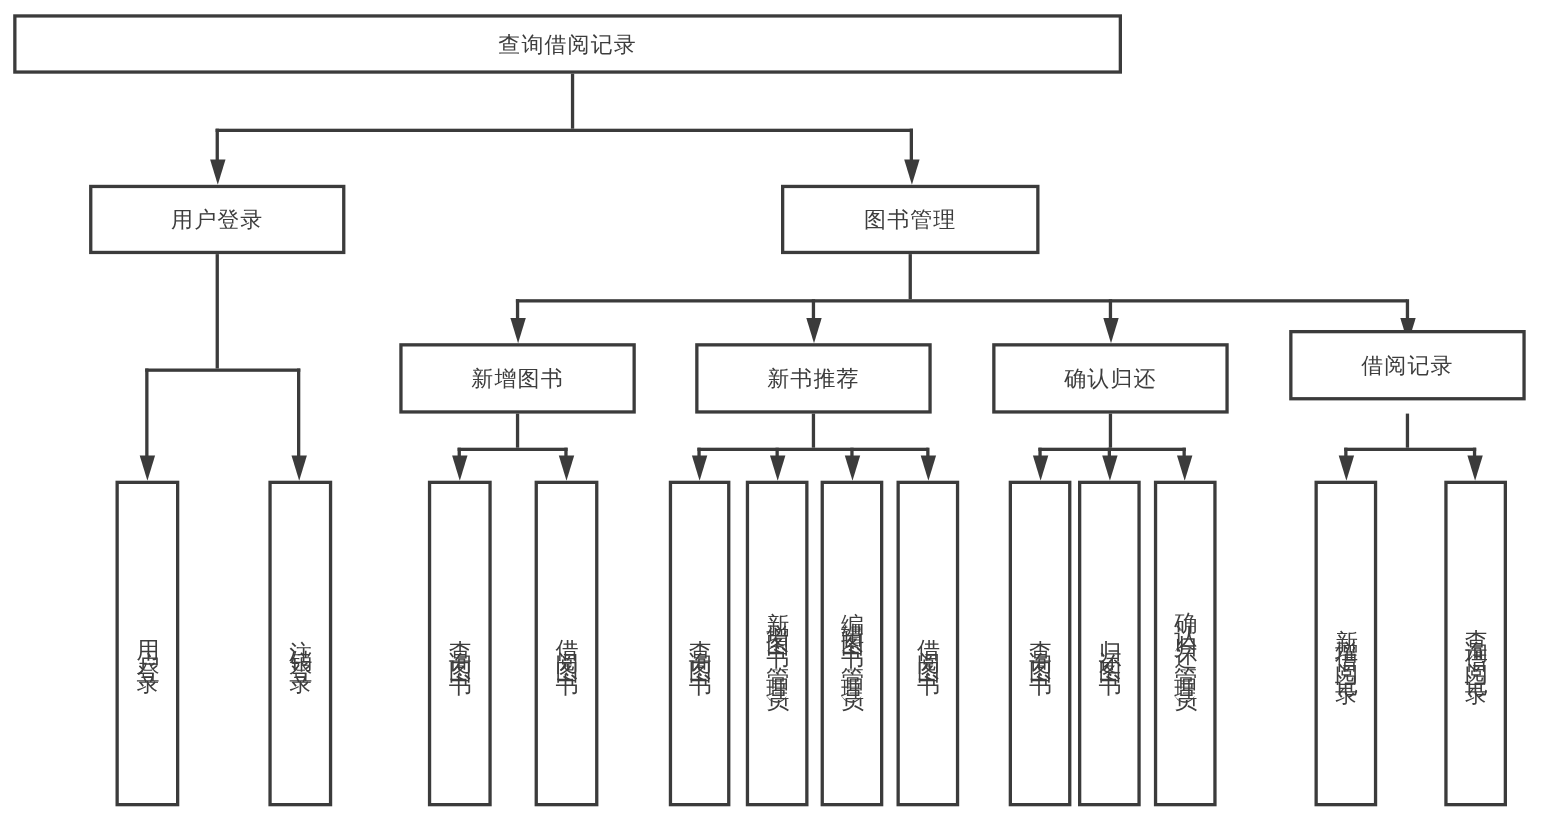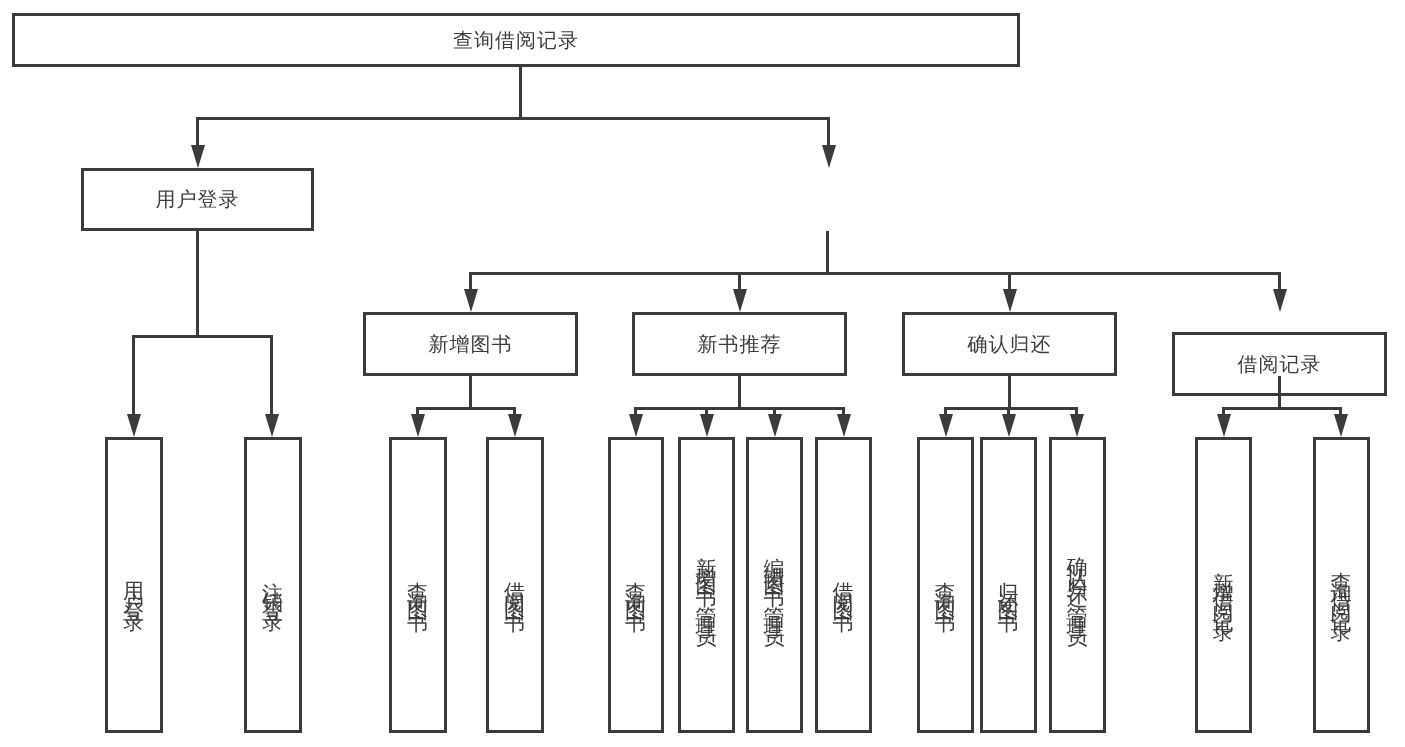--- a/index.html
+++ b/index.html
@@ -68,20 +68,23 @@
   <div class="vline" style="left:519px; top:67px; height:50px;"></div>
   <div class="hline" style="left:196px; top:117px; width:634px;"></div>
   <div class="vline" style="left:196px; top:117px; height:32px;"></div>
   <div class="ah" style="left:191px; top:145px;"></div>
   <div class="vline" style="left:827px; top:117px; height:32px;"></div>
   <div class="ah" style="left:822px; top:145px;"></div>
 
   <div class="box" style="left:81px; top:168px; width:233px; height:63px;">
     <span>用户登录</span>
   </div>
+  <div class="box" style="left:710px; top:168px; width:235px; height:63px;">
+    <span>图书管理</span>
+  </div>
 
   <div class="vline" style="left:196px; top:231px; height:104px;"></div>
   <div class="hline" style="left:132px; top:335px; width:141px;"></div>
   <div class="vline" style="left:132px; top:335px; height:82px;"></div>
   <div class="ah" style="left:127px; top:414px;"></div>
   <div class="vline" style="left:270px; top:335px; height:82px;"></div>
   <div class="ah" style="left:265px; top:414px;"></div>
 
   <div class="vline" style="left:826px; top:231px; height:41px;"></div>
   <div class="hline" style="left:469px; top:272px; width:810px;"></div>
@@ -96,21 +99,21 @@
 
   <div class="box" style="left:363px; top:312px; width:215px; height:64px;">
     <span>新增图书</span>
   </div>
   <div class="box" style="left:632px; top:312px; width:215px; height:64px;">
     <span>新书推荐</span>
   </div>
   <div class="box" style="left:902px; top:312px; width:215px; height:64px;">
     <span>确认归还</span>
   </div>
-  <div class="box" style="left:1172px; top:332px; width:215px; height:64px;">
+  <div class="box" style="left:1172px; top:300px; width:215px; height:64px;">
     <span>借阅记录</span>
   </div>
 
   <div class="vline" style="left:469px; top:376px; height:31px;"></div>
   <div class="hline" style="left:416px; top:407px; width:100px;"></div>
   <div class="vline" style="left:416px; top:407px; height:12px;"></div>
   <div class="ah" style="left:411px; top:414px;"></div>
   <div class="vline" style="left:513px; top:407px; height:12px;"></div>
   <div class="ah" style="left:508px; top:414px;"></div>
 

